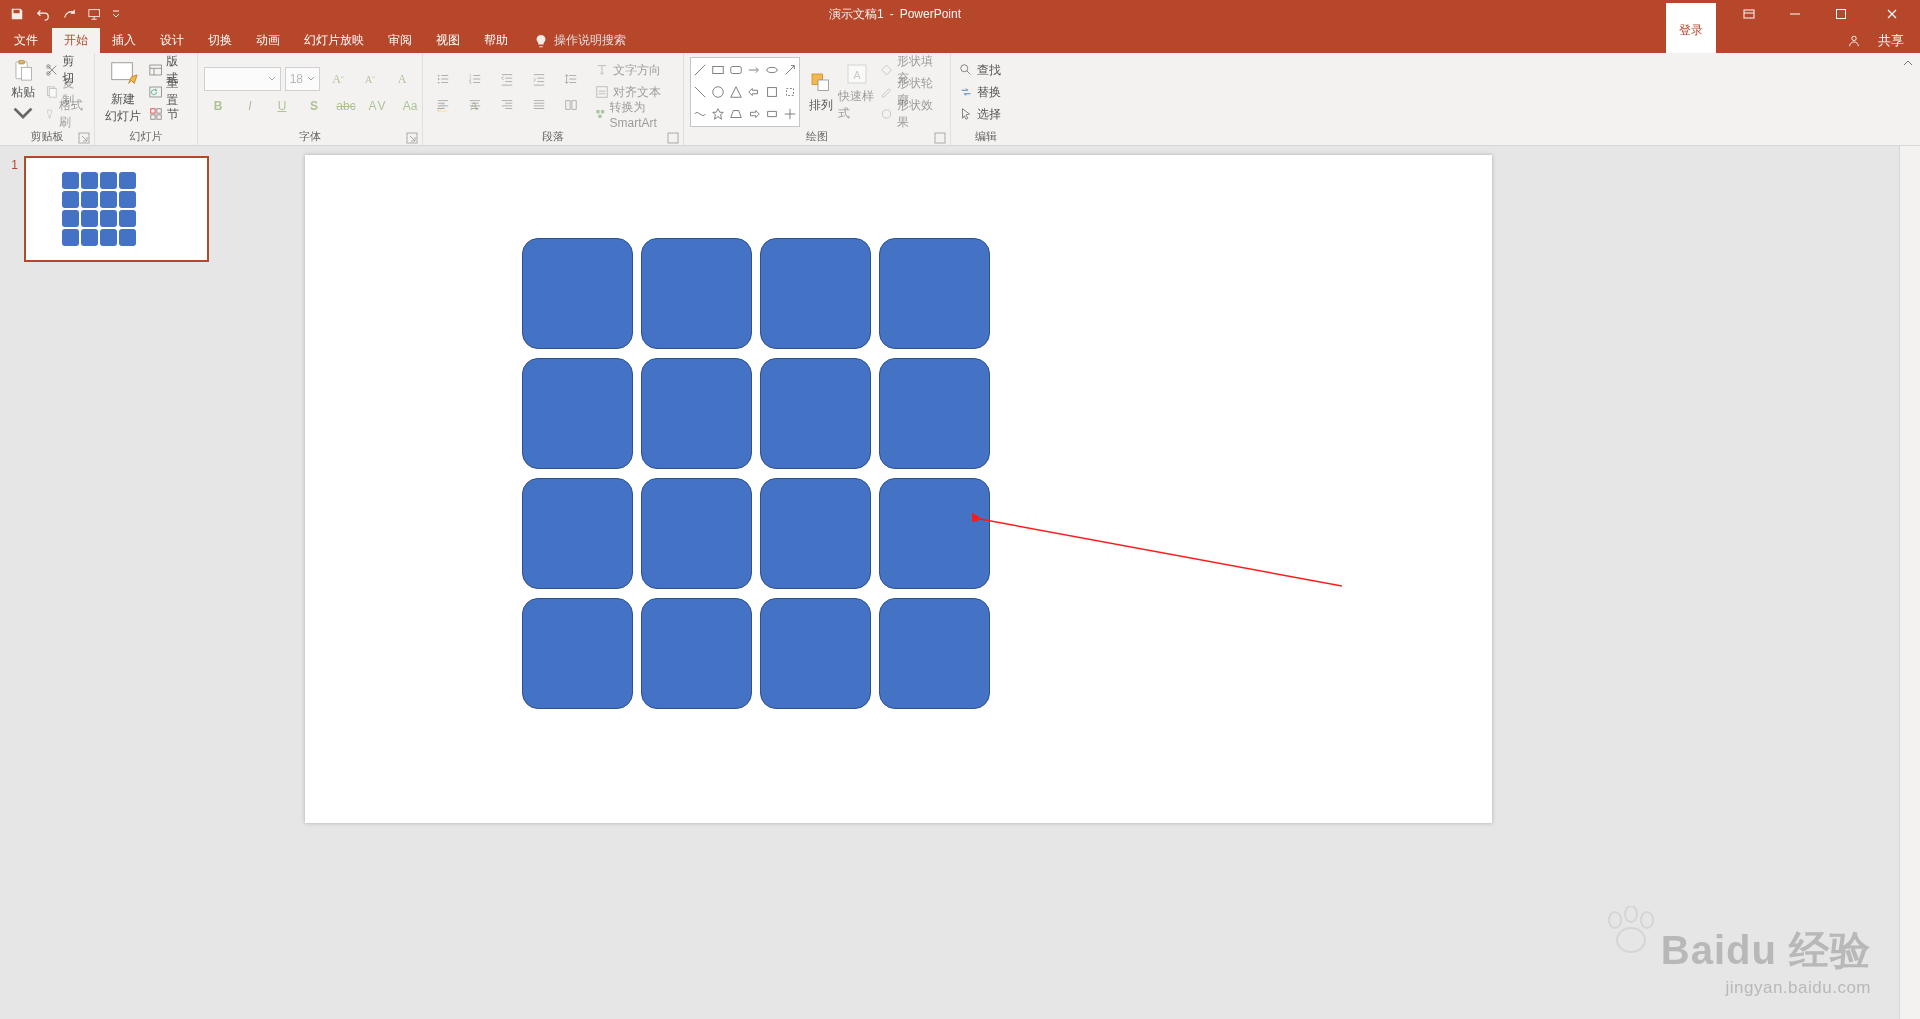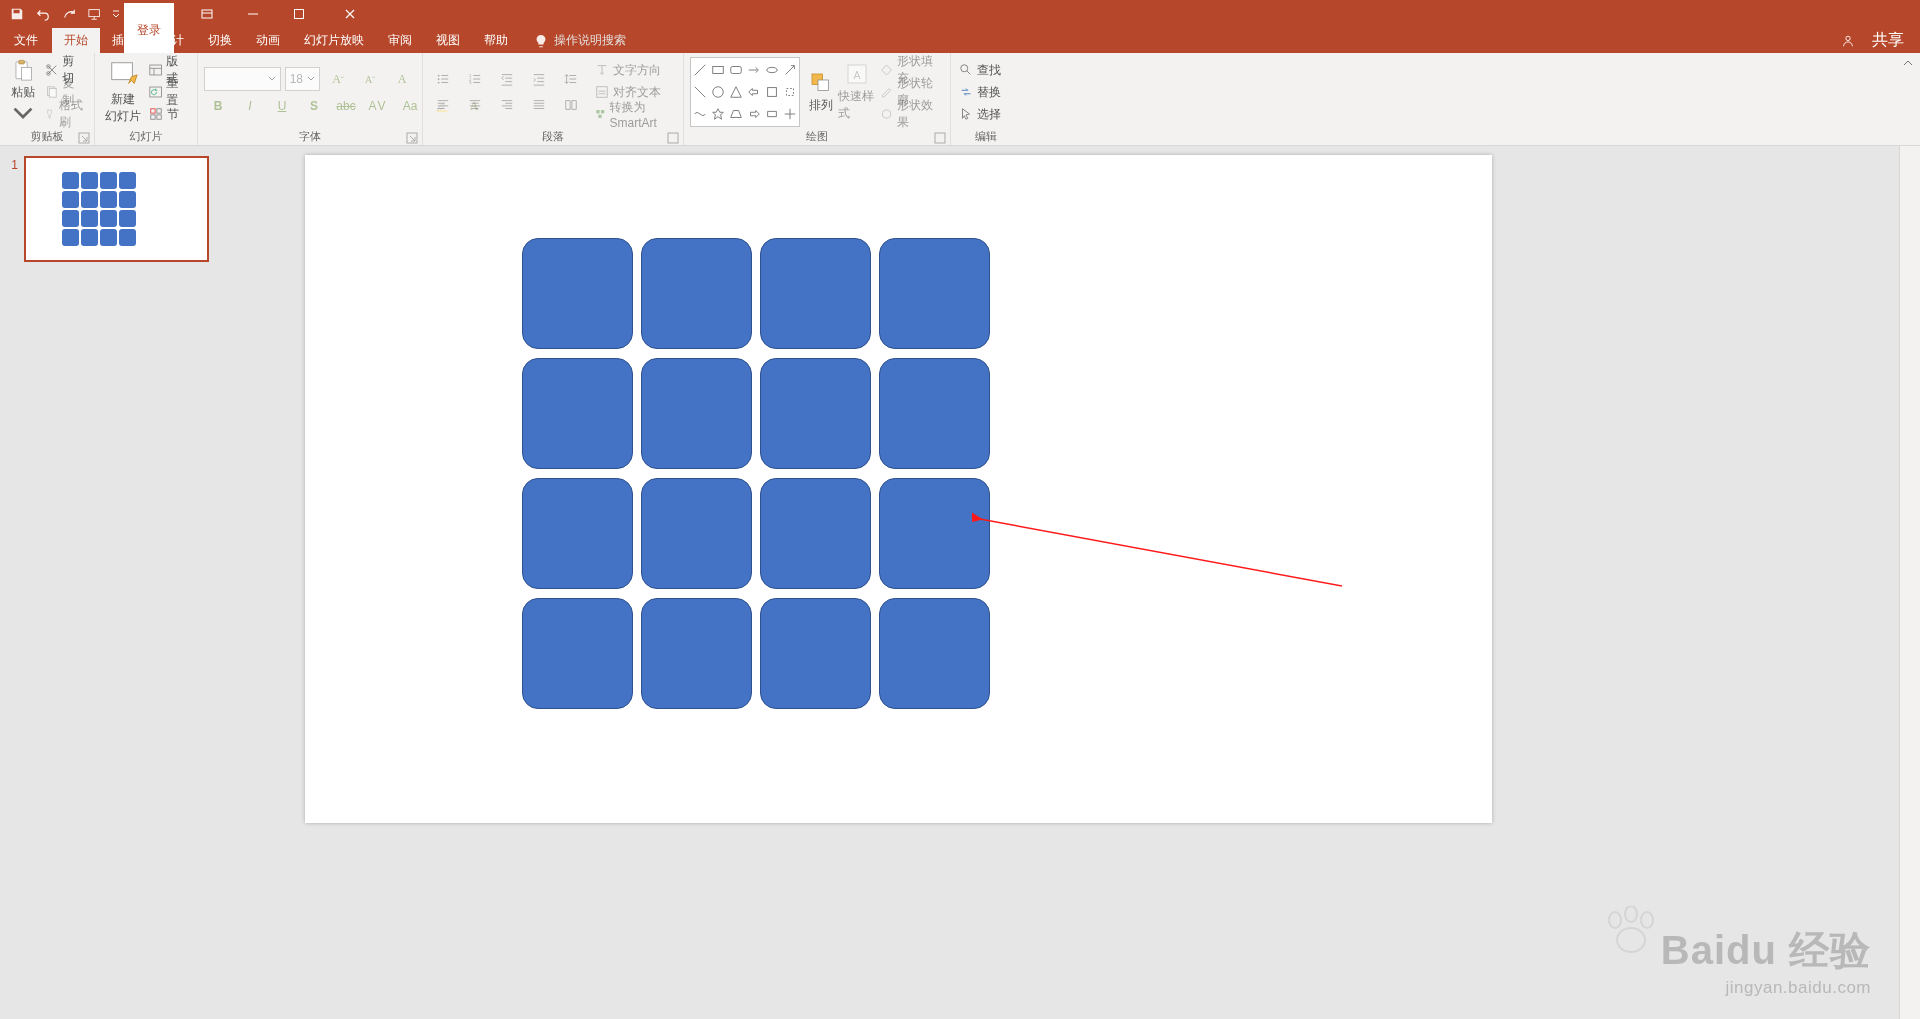--- a/index.html
+++ b/index.html
@@ -108,21 +108,21 @@
     width: 14px;
     height: 14px;
   }
   .tabs-spacer { flex: 1; }
   .share-btn {
     display: flex;
     align-items: center;
     color: #fff;
     padding: 0 16px 0 10px;
     gap: 17px;
-    font-size: 16px;
+    font-size: 13px;
   }
 
   
   .ribbon {
     height: 92px;
     background: #f3f2f1;
     border-bottom: 1px solid #d9d7d5;
     display: flex;
     align-items: stretch;
     position: relative;
@@ -383,20 +383,25 @@
           <path d="M4 14h6M7 11v3" stroke="#fff"></path>
         </svg>
     </div>
     <div class="qbtn" style="width:16px">
       <svg class="caret" viewBox="0 0 8 8">
           <path d="M1 1h6M1 4l3 3 3-3" fill="none" stroke="#fff"></path>
         </svg>
     </div>
   </div>
 
+  <div class="title-center">
+    <span>演示文稿1</span>
+    <span>-</span>
+    <span>PowerPoint</span>
+  </div>
 
   <div class="title-right">
     <div class="login-btn">登录</div>
     <div class="win-btn">
       <svg class="s12" viewBox="0 0 12 12">
           <rect x="1" y="2" width="10" height="8" fill="none" stroke="#fff"></rect>
           <path d="M1 5h10" stroke="#fff"></path>
         </svg>
     </div>
     <div class="win-btn">

